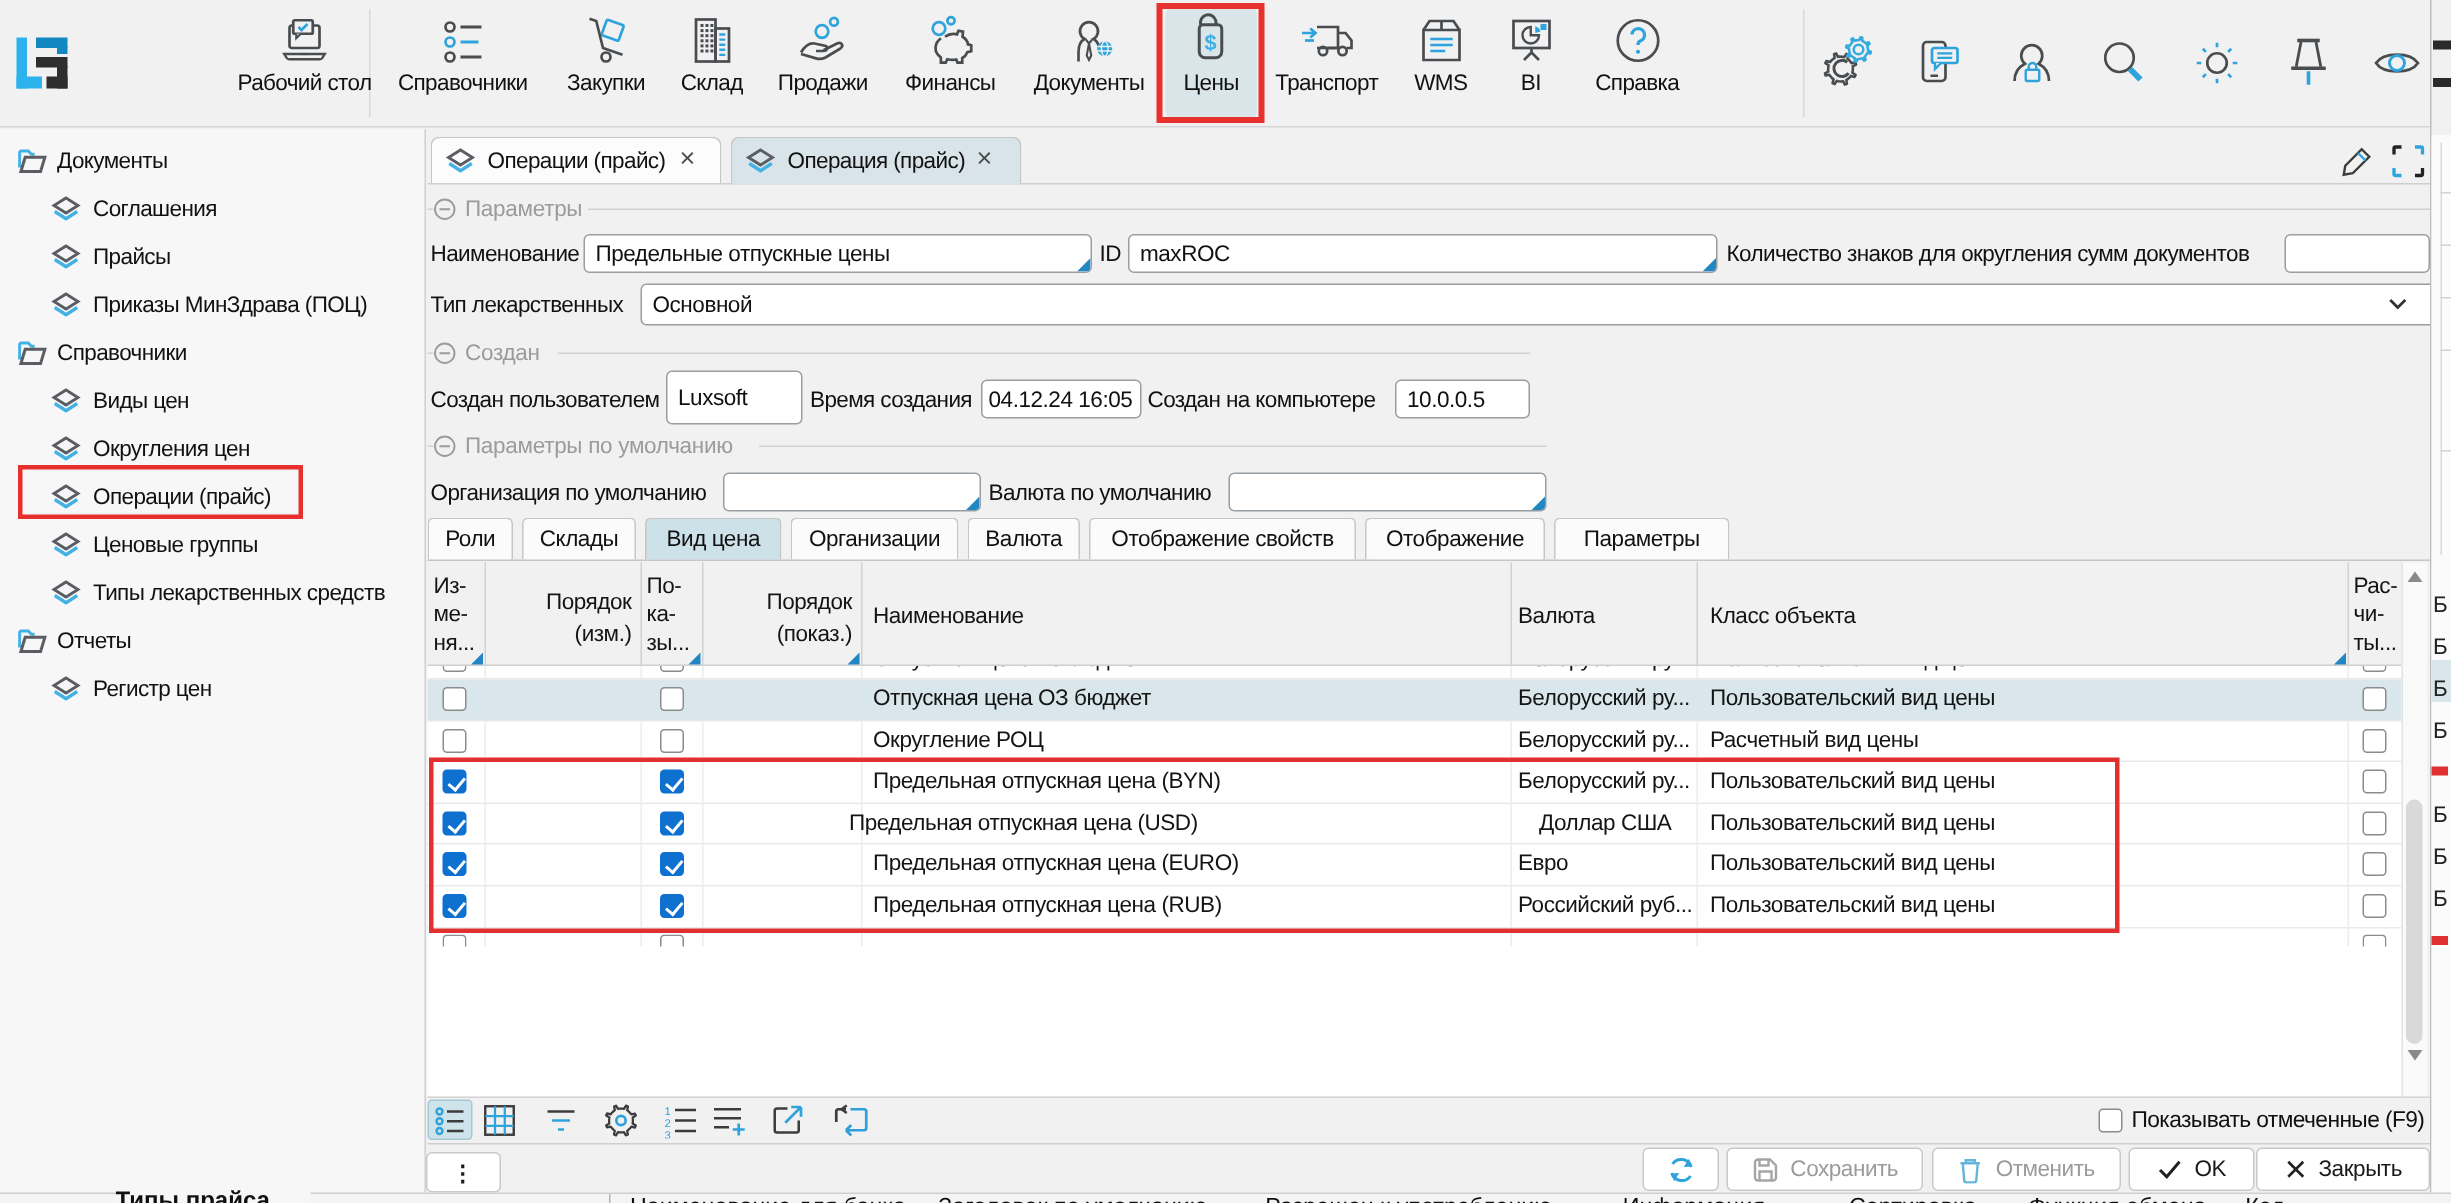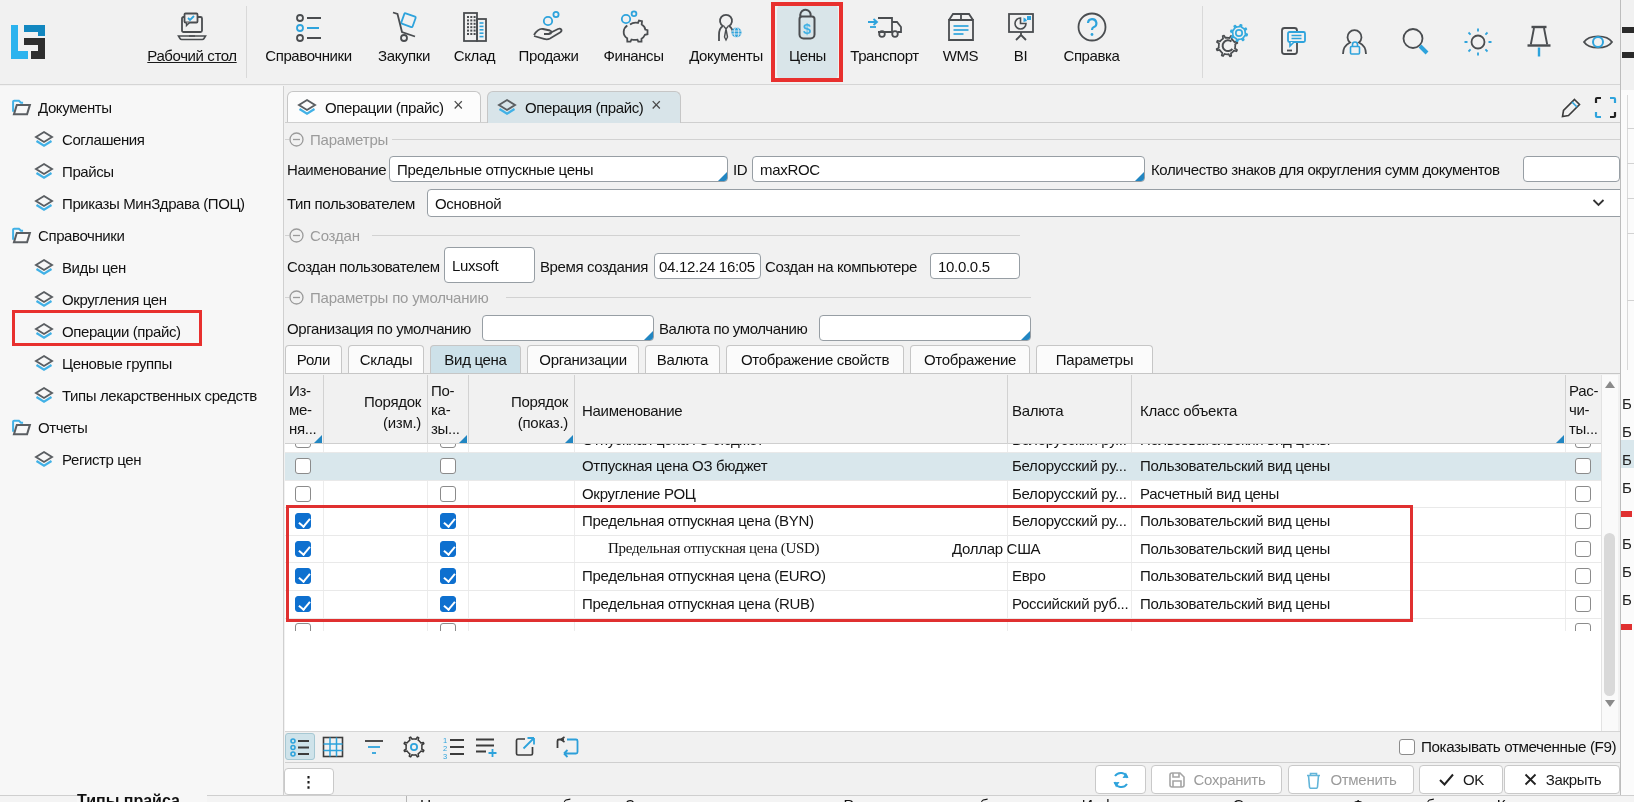--- a/index.html
+++ b/index.html
@@ -35,21 +35,21 @@
   <rect x="1" y="27" width="17" height="8" fill="#2cb3ee"></rect>
   <rect x="14" y="1" width="21" height="7" fill="#1287c0"></rect>
   <rect x="28" y="7" width="7" height="5" fill="#1287c0"></rect>
   <rect x="14" y="14" width="21" height="7" fill="#2e2e2e"></rect>
   <rect x="28" y="20" width="7" height="15" fill="#2e2e2e"></rect>
   <rect x="21" y="27" width="14" height="8" fill="#2e2e2e"></rect>
 </svg>
 <div class="vsep" style="left:246px;top:6px;height:72px;"></div>
 <div class="vsep" style="left:1202px;top:6px;height:72px;"></div>
 
-<div class="mi" style="left:143px;width:98px;text-decoration:underline;">
+<div class="mi" style="left:154px;width:98px;">
   <div class="ic">
       <svg width="34" height="34" viewBox="0 0 34 34" fill="none" stroke="#4a4d50" stroke-width="1.8">
     <rect x="7" y="7" width="20" height="15" rx="1.5"></rect>
     <path d="M3.5 26 h27 l-1.5 2.5 a2 2 0 0 1 -1.8 1 h-20.4 a2 2 0 0 1 -1.8 -1 Z" stroke-width="1.6"></path>
     <path d="M14 26 h6" stroke-width="1.4"></path>
     <rect x="9.5" y="3.5" width="13" height="9" rx="1" fill="#f1f1f1"></rect>
     <path d="M11.5 12.5 v3 l3-3" fill="#f1f1f1" stroke-width="1.4"></path>
     <path d="M13 8 l2 2 l4-4" stroke="#2ea3dc" stroke-width="1.8"></path>
   </svg>
     </div>
@@ -360,21 +360,21 @@
 </svg>
 <div class="sech" style="left:310px;top:131px;">Параметры</div>
 <div class="hline" style="left:392px;top:139px;width:1228px;"></div>
 <div class="hline" style="left:285px;top:139px;width:4px;"></div>
 <div class="lab" style="left:287px;top:161px;">Наименование</div>
 <div class="inp corner" style="left:389px;top:156px;width:339px;height:26px;">Предельные отпускные цены</div>
 <div class="lab" style="left:733px;top:161px;">ID</div>
 <div class="inp corner" style="left:752px;top:156px;width:393px;height:26px;">maxROC</div>
 <div class="lab" style="left:1151px;top:161px;">Количество знаков для округления сумм документов</div>
 <div class="inp" style="left:1523px;top:156px;width:97px;height:26px;"></div>
-<div class="lab" style="left:287px;top:195px;">Тип пользователем</div>
+<div class="lab" style="left:287px;top:195px;">Тип лекарственных</div>
 <div class="inp" style="left:427px;top:189px;width:1396px;height:28px;border-radius:4px;text-align:right;">Основной</div>
 <svg class="abs" style="left:1592px;top:198px" width="13" height="10" viewBox="0 0 13 10" fill="none">
     <path d="M1.5 2 l5 5 l5-5" stroke="#333" stroke-width="1.8"></path>
   </svg>
 
 <svg class="abs" style="left:289px;top:228px" width="15" height="15" viewBox="0 0 15 15" fill="none" stroke="#9b9b9b" stroke-width="1.3">
   <circle cx="7.5" cy="7.5" r="6.5"></circle>
     <path d="M4 7.5 h7"></path>
 </svg>
 <div class="sech" style="left:310px;top:227px;">Создан</div>
@@ -482,22 +482,22 @@
 
 <div class="cbx on" style="left:295px;top:513px;"></div>
 <div class="cbx on" style="left:440px;top:513px;"></div>
 <div class="cell" style="left:582px;top:512px;">Предельная отпускная цена (BYN)</div>
 <div class="cell" style="left:1012px;top:512px;">Белорусский ру...</div>
 <div class="cell" style="left:1140px;top:512px;">Пользовательский вид цены</div>
 <div class="cbx" style="left:1575px;top:513px;"></div>
 
 <div class="cbx on" style="left:295px;top:541px;"></div>
 <div class="cbx on" style="left:440px;top:541px;"></div>
-<div class="cell" style="left:608px;top:540px;font-family:Liberation Serif, serif;">Предельная отпускная цена (USD)</div>
-<div class="cell" style="left:952px;top:540px;">Доллар США</div>
+<div class="cell" style="left:566px;top:540px;">Предельная отпускная цена (USD)</div>
+<div class="cell" style="left:1026px;top:540px;">Доллар США</div>
 <div class="cell" style="left:1140px;top:540px;">Пользовательский вид цены</div>
 <div class="cbx" style="left:1575px;top:541px;"></div>
 
 <div class="cbx on" style="left:295px;top:568px;"></div>
 <div class="cbx on" style="left:440px;top:568px;"></div>
 <div class="cell" style="left:582px;top:567px;">Предельная отпускная цена (EURO)</div>
 <div class="cell" style="left:1012px;top:567px;">Евро</div>
 <div class="cell" style="left:1140px;top:567px;">Пользовательский вид цены</div>
 <div class="cbx" style="left:1575px;top:568px;"></div>
 

